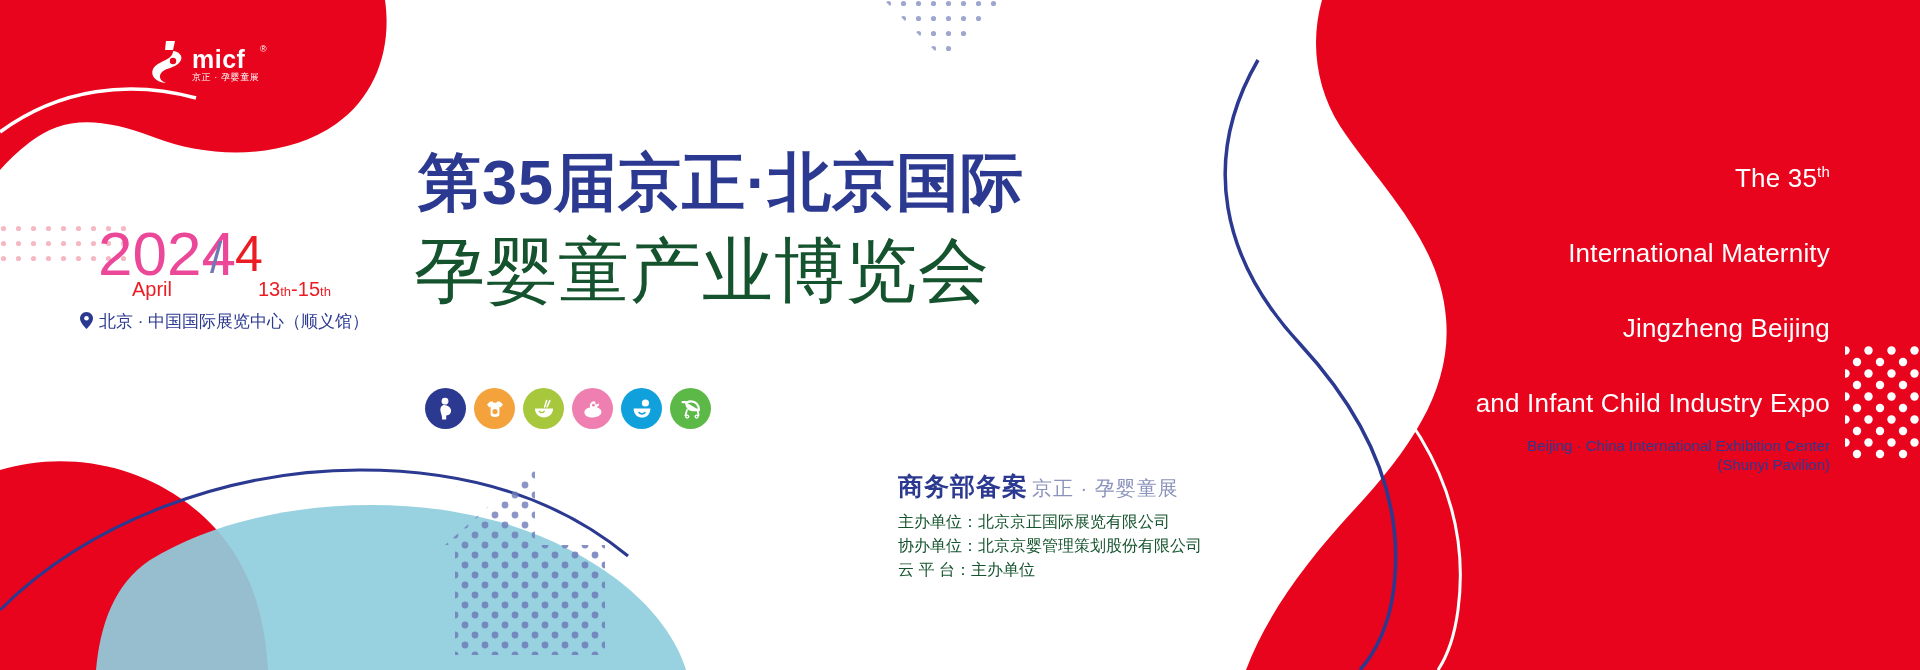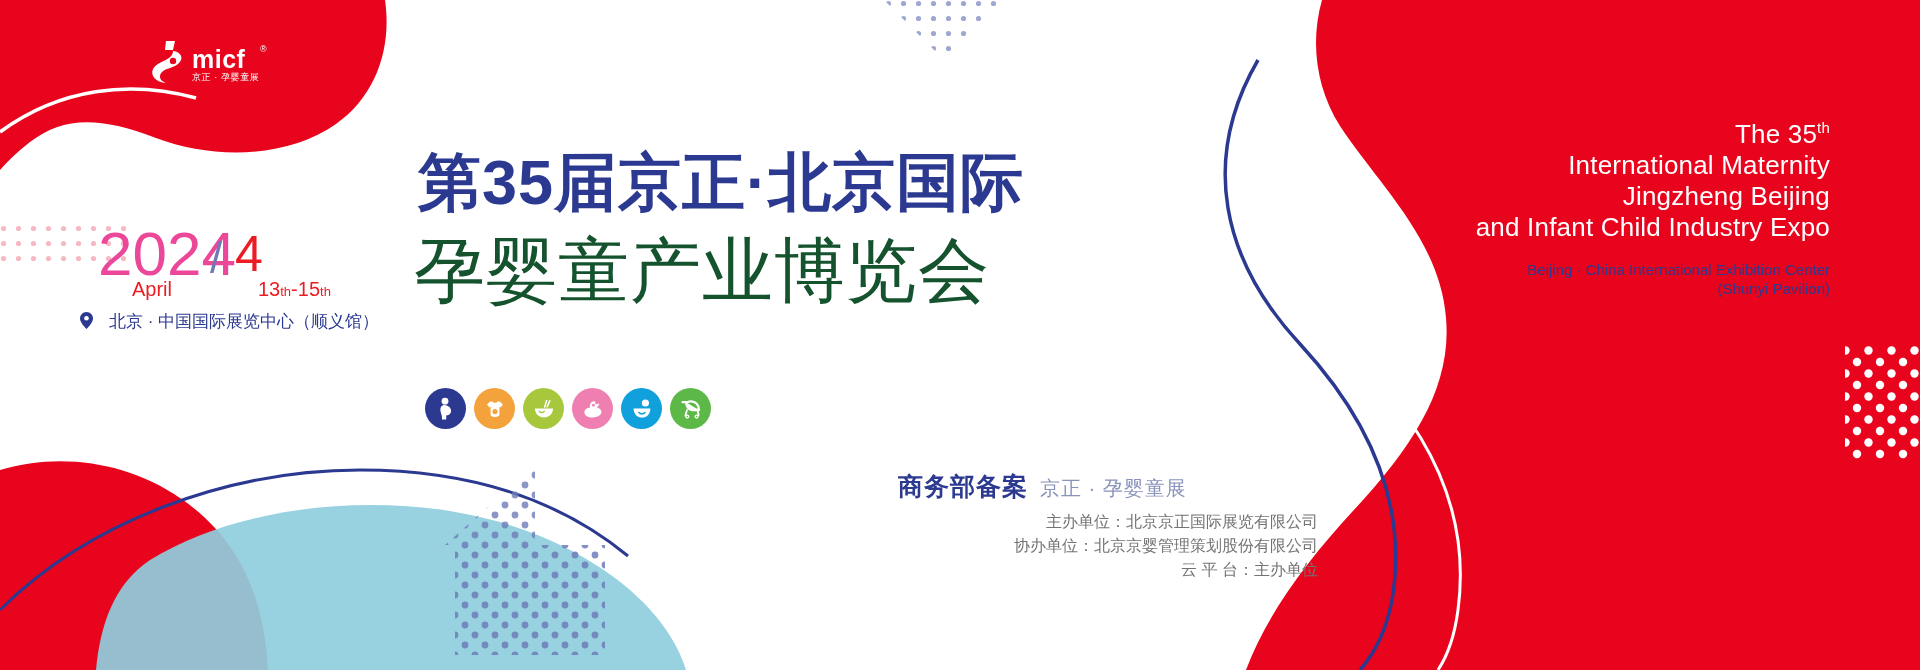--- a/index.html
+++ b/index.html
@@ -99,21 +99,21 @@
   }
   #venue-cn {
     position: absolute;
     left: 0px;
     top: 82px;
     font-size: 17px;
     color: #2b3990;
     white-space: nowrap;
     display: flex;
     align-items: center;
-    gap: 16px;
+    gap: 6px;
   }
   #pin-icon { display: inline-block; line-height: 1; }
 
   
   #title-cn-1 {
     position: absolute;
     left: 418px;
     top: 147px;
     font-size: 63px;
     font-weight: 700;
@@ -155,57 +155,57 @@
   
   #org-block {
     position: absolute;
     left: 898px;
     top: 470px;
     width: 420px;
   }
   #org-head {
     display: flex;
     align-items: baseline;
-    gap: 12px;
+    gap: 4px;
     margin-bottom: 7px;
   }
   #org-head-main {
     font-size: 25px;
     font-weight: 700;
     color: #2b3990;
     letter-spacing: 1px;
   }
   #org-head-sub {
     font-size: 20px;
     color: #8a93bb;
     letter-spacing: 1px;
   }
   .org-line {
     font-size: 16px;
-    color: #737373;
+    color: #14532d;
     line-height: 24px;
     white-space: nowrap;
-    text-align: right;
   }
   .org-label { letter-spacing: 0px; }
 
   
   #en-block {
     position: absolute;
     right: 90px;
     top: 112px;
     width: 480px;
     text-align: right;
   }
   .en-line {
     color: #ffffff;
     font-size: 26px;
     line-height: 31px;
     letter-spacing: 0.2px;
     white-space: nowrap;
+    margin-top: 44px;
   }
   .en-line .sup {
     font-size: 15px;
     vertical-align: super;
   }
   #en-venue {
     margin-top: 17px;
   }
   .en-venue-line {
     color: #2b3990;

